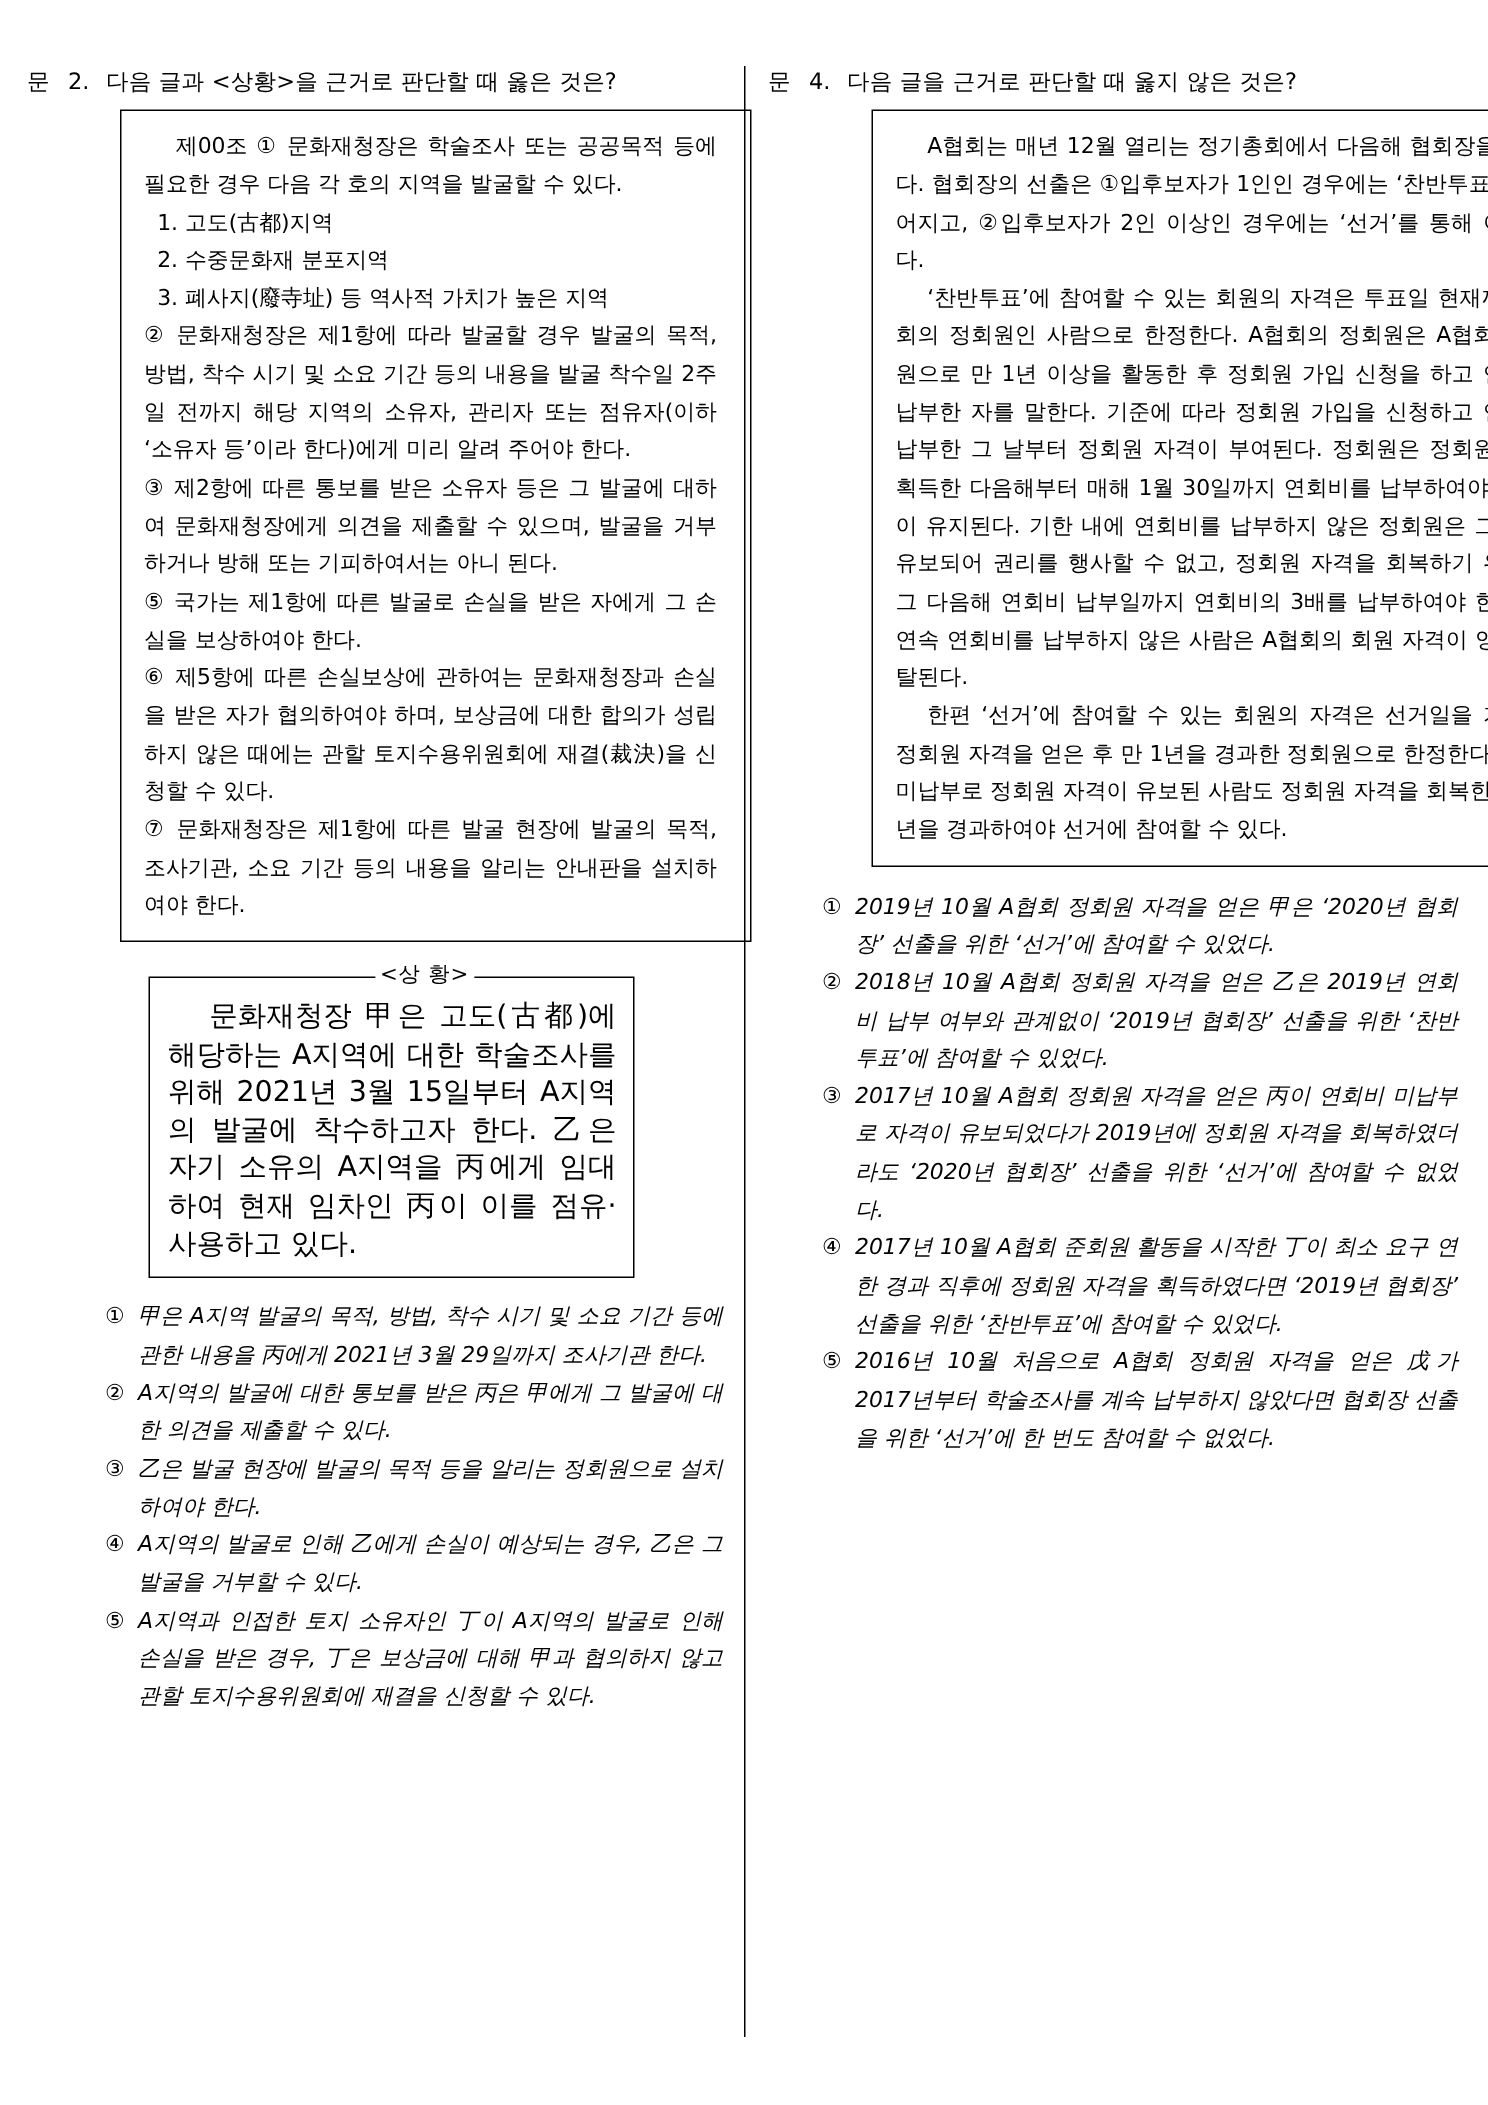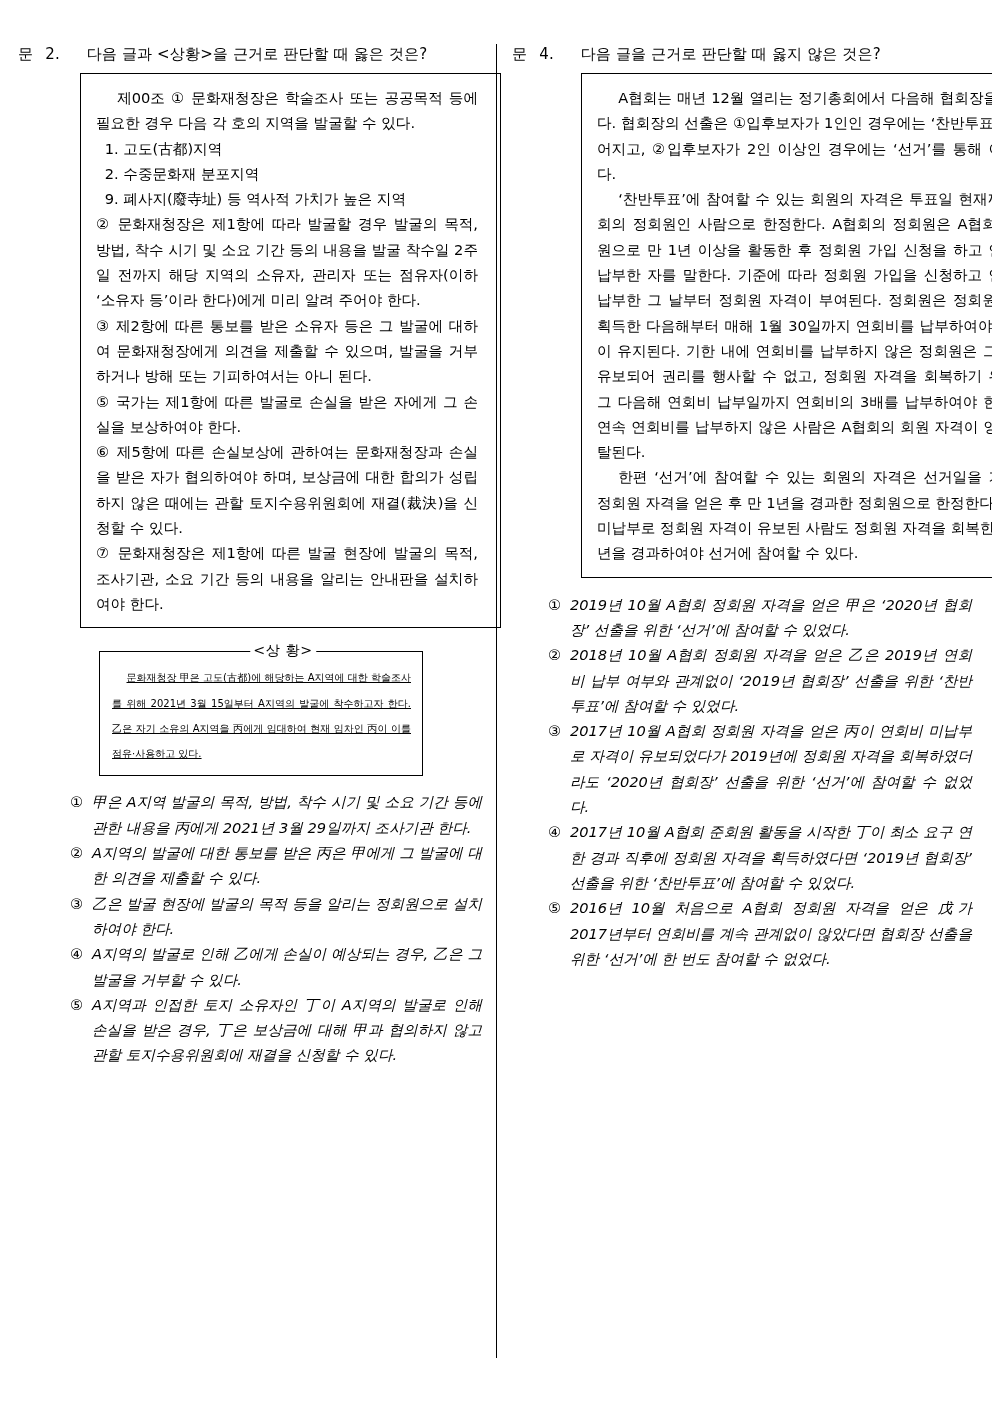--- a/index.html
+++ b/index.html
@@ -51,21 +51,20 @@
   }
   .q-label {
     letter-spacing: 0.09em;
   }
   .q-number {
     margin-left: 11px;
     margin-right: 11px;
   }
   .q-text {
     letter-spacing: 0.01em;
-    margin-left: 16px;
   }
 
   
   .passage-box {
     border: 1px solid #000000;
     padding: 11px 22px 11px 15px;
     font-size: 14.6px;
     line-height: 25.3px;
     text-align: justify;
     text-justify: inter-word;
@@ -96,26 +95,25 @@
   
   .situation-wrap {
     position: relative;
     margin-left: 81px;
     margin-top: 23px;
     width: 324px;
   }
   .situation-box {
     border: 1px solid #000000;
     padding: 13px 11px 9px 12px;
-    font-size: 10px;
+    font-size: 19px;
     line-height: 25.3px;
     text-align: justify;
     text-justify: inter-word;
     box-sizing: border-box;
-    text-decoration: underline;
   }
   .situation-box p {
     margin: 0;
   }
   .situation-box p.indent {
     text-indent: 1.45em;
   }
   .situation-caption {
     position: absolute;
     top: -9px;
@@ -171,21 +169,21 @@
     <div class="question-head">
       <span class="q-label">문</span>
       <span class="q-number">2.</span>
       <span class="q-text">다음 글과 &lt;상황&gt;을 근거로 판단할 때 옳은 것은?</span>
     </div>
 
     <div class="passage-box law">
       <p class="indent">제00조  ① 문화재청장은 학술조사 또는 공공목적 등에 필요한 경우 다음 각 호의 지역을 발굴할 수 있다.</p>
       <p class="sub-item no-justify">1. 고도(古都)지역</p>
       <p class="sub-item no-justify">2. 수중문화재 분포지역</p>
-      <p class="sub-item no-justify">9. 폐사지(廢寺址) 등 역사적 가치가 높은 지역</p>
+      <p class="sub-item no-justify">3. 폐사지(廢寺址) 등 역사적 가치가 높은 지역</p>
       <p>② 문화재청장은 제1항에 따라 발굴할 경우 발굴의 목적, 방법, 착수 시기 및 소요 기간 등의 내용을 발굴 착수일 2주일 전까지 해당 지역의 소유자, 관리자 또는 점유자(이하 ‘소유자 등’이라 한다)에게 미리 알려 주어야 한다.</p>
       <p>③ 제2항에 따른 통보를 받은 소유자 등은 그 발굴에 대하여 문화재청장에게 의견을 제출할 수 있으며, 발굴을 거부하거나 방해 또는 기피하여서는 아니 된다.</p>
       <p>⑤ 국가는 제1항에 따른 발굴로 손실을 받은 자에게 그 손실을 보상하여야 한다.</p>
       <p>⑥ 제5항에 따른 손실보상에 관하여는 문화재청장과 손실을 받은 자가 협의하여야 하며, 보상금에 대한 합의가 성립하지 않은 때에는 관할 토지수용위원회에 재결(裁決)을 신청할 수 있다.</p>
       <p>⑦ 문화재청장은 제1항에 따른 발굴 현장에 발굴의 목적, 조사기관, 소요 기간 등의 내용을 알리는 안내판을 설치하여야 한다.</p>
     </div>
 
     <div class="situation-wrap">
       <div class="situation-caption">&lt;상  황&gt;</div>
       <div class="situation-box">
@@ -244,19 +242,19 @@
       <div class="choice">
         <span class="choice-marker">③</span>
         <span class="choice-text">2017년 10월 A협회 정회원 자격을 얻은 丙이 연회비 미납부로 자격이 유보되었다가 2019년에 정회원 자격을 회복하였더라도 ‘2020년 협회장’ 선출을 위한 ‘선거’에 참여할 수 없었다.</span>
       </div>
       <div class="choice">
         <span class="choice-marker">④</span>
         <span class="choice-text">2017년 10월 A협회 준회원 활동을 시작한 丁이 최소 요구 연한 경과 직후에 정회원 자격을 획득하였다면 ‘2019년 협회장’ 선출을 위한 ‘찬반투표’에 참여할 수 있었다.</span>
       </div>
       <div class="choice">
         <span class="choice-marker">⑤</span>
-        <span class="choice-text">2016년 10월 처음으로 A협회 정회원 자격을 얻은 戊가 2017년부터 연회비를 계속 관계없이 않았다면 협회장 선출을 위한 ‘선거’에 한 번도 참여할 수 없었다.</span>
+        <span class="choice-text">2016년 10월 처음으로 A협회 정회원 자격을 얻은 戊가 2017년부터 학술조사를 계속 납부하지 않았다면 협회장 선출을 위한 ‘선거’에 한 번도 참여할 수 없었다.</span>
       </div>
     </div>
 
   </div>
 
 </div>
 
 </body></html>

